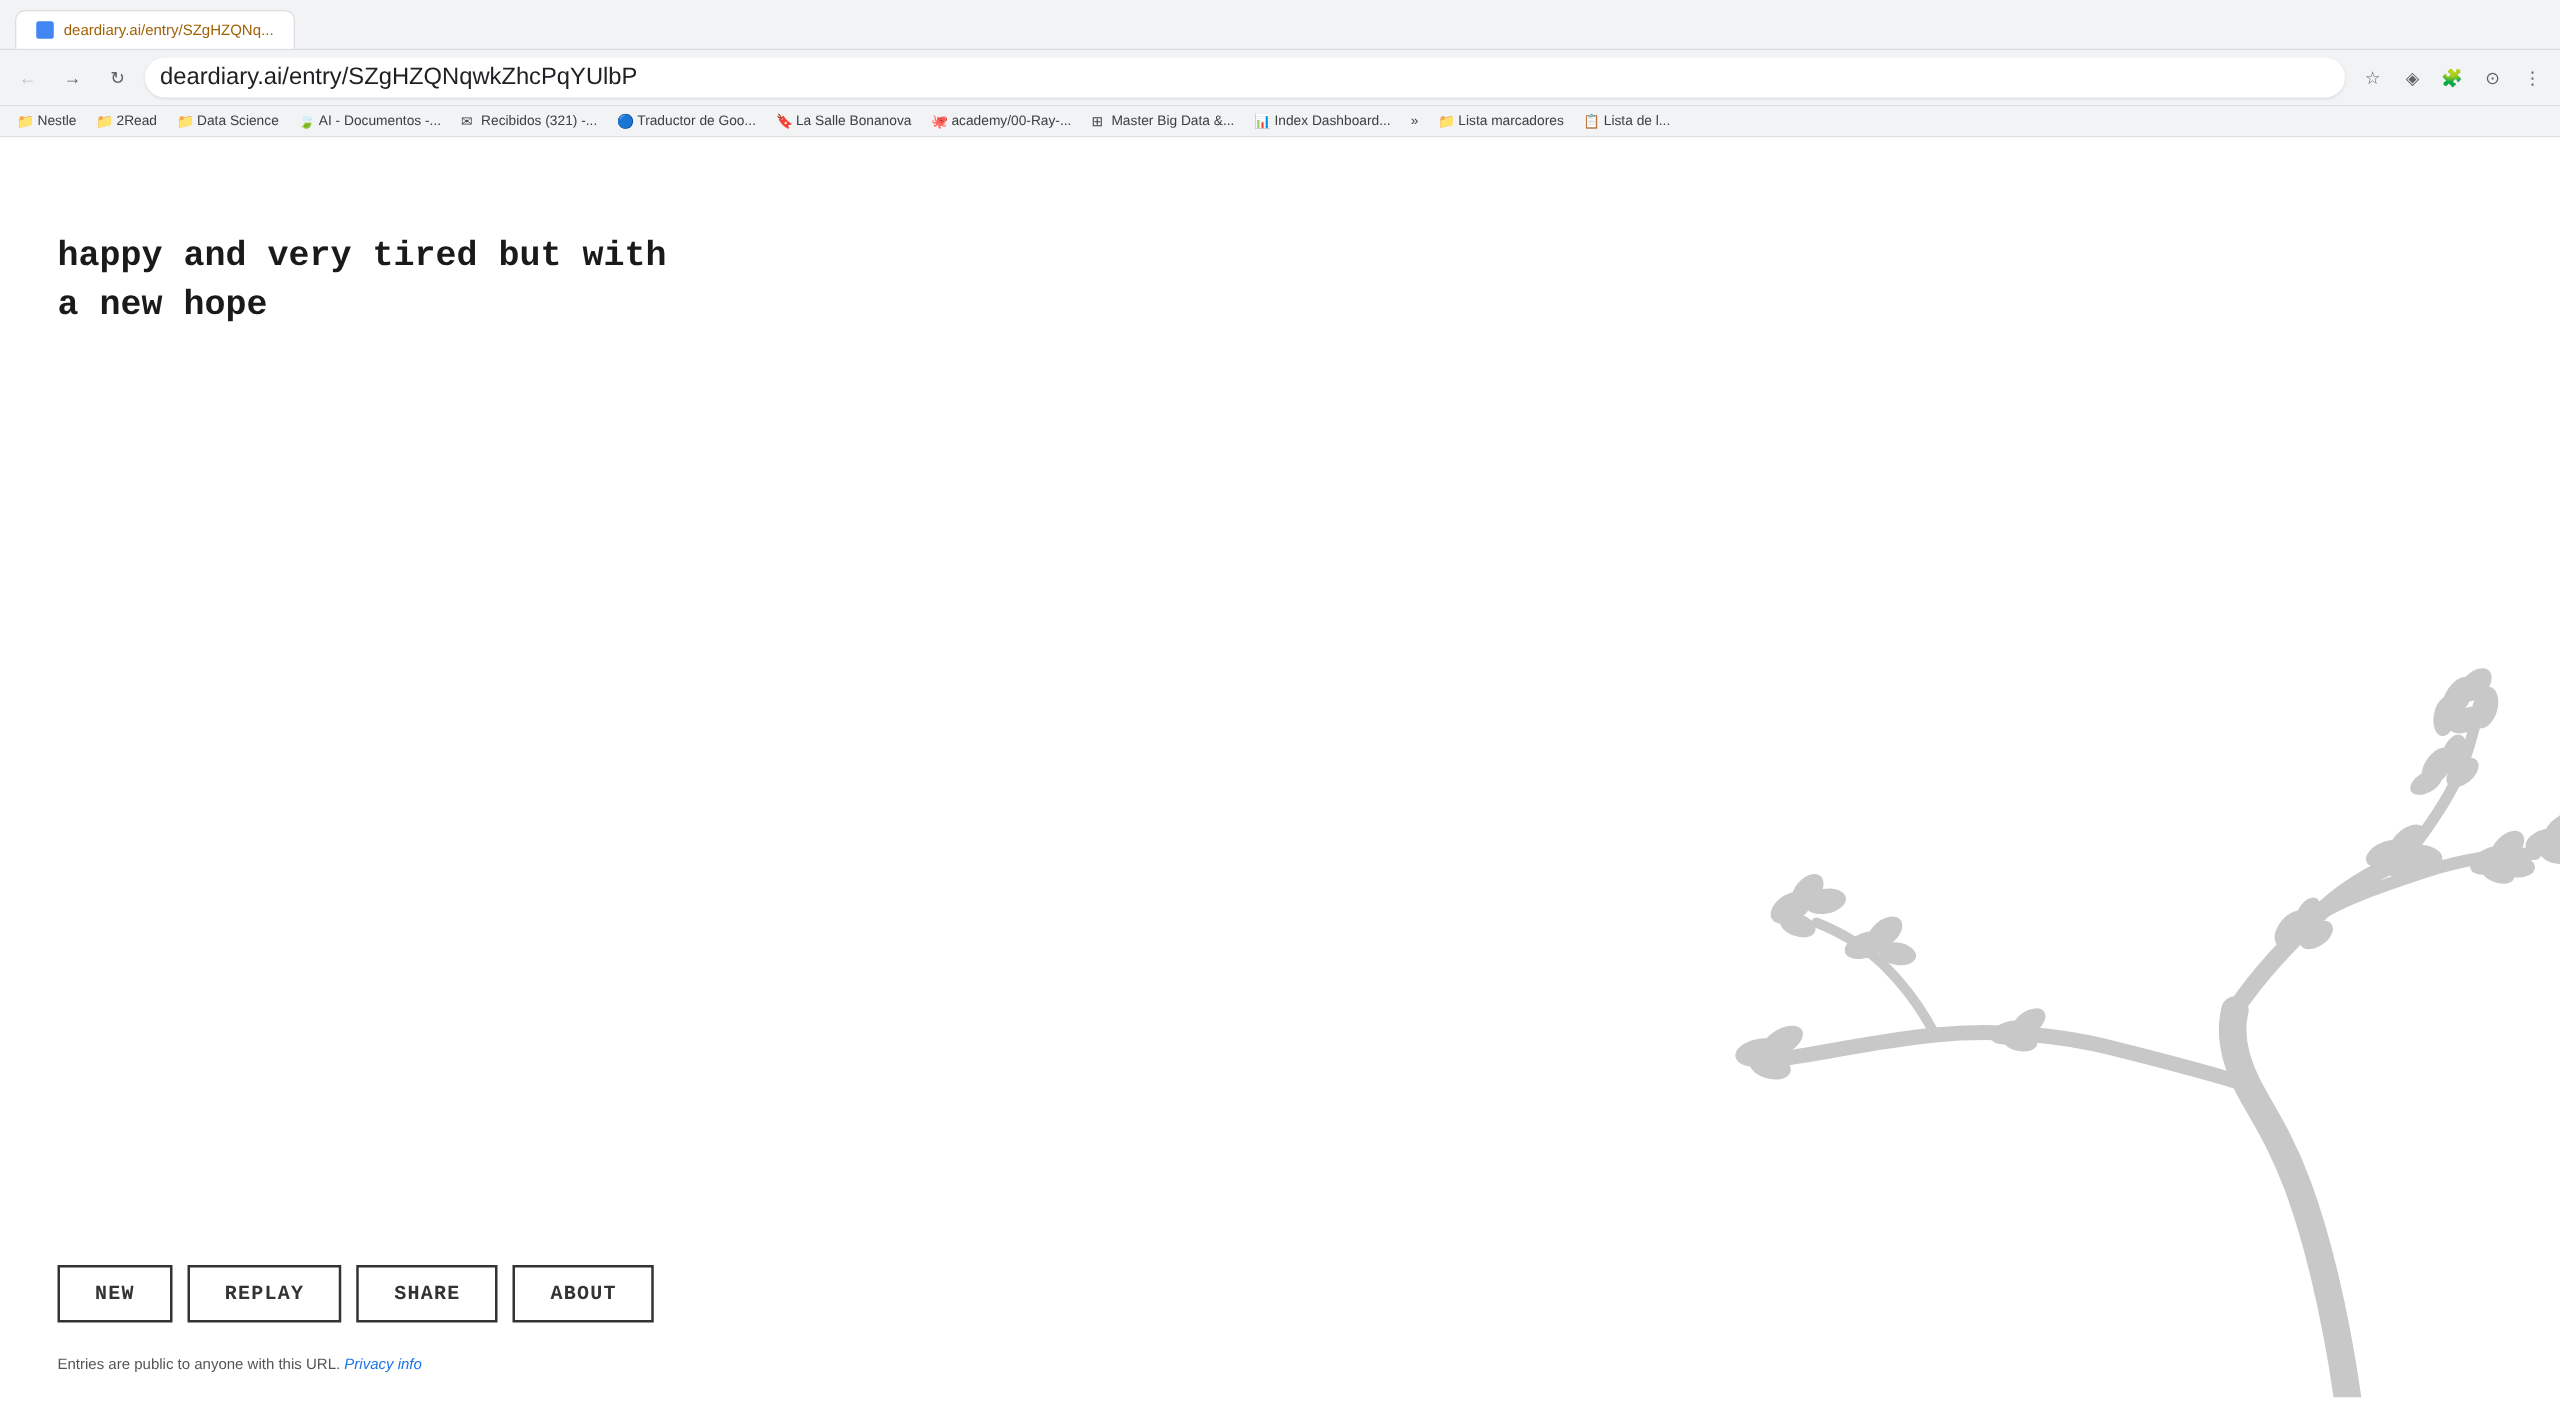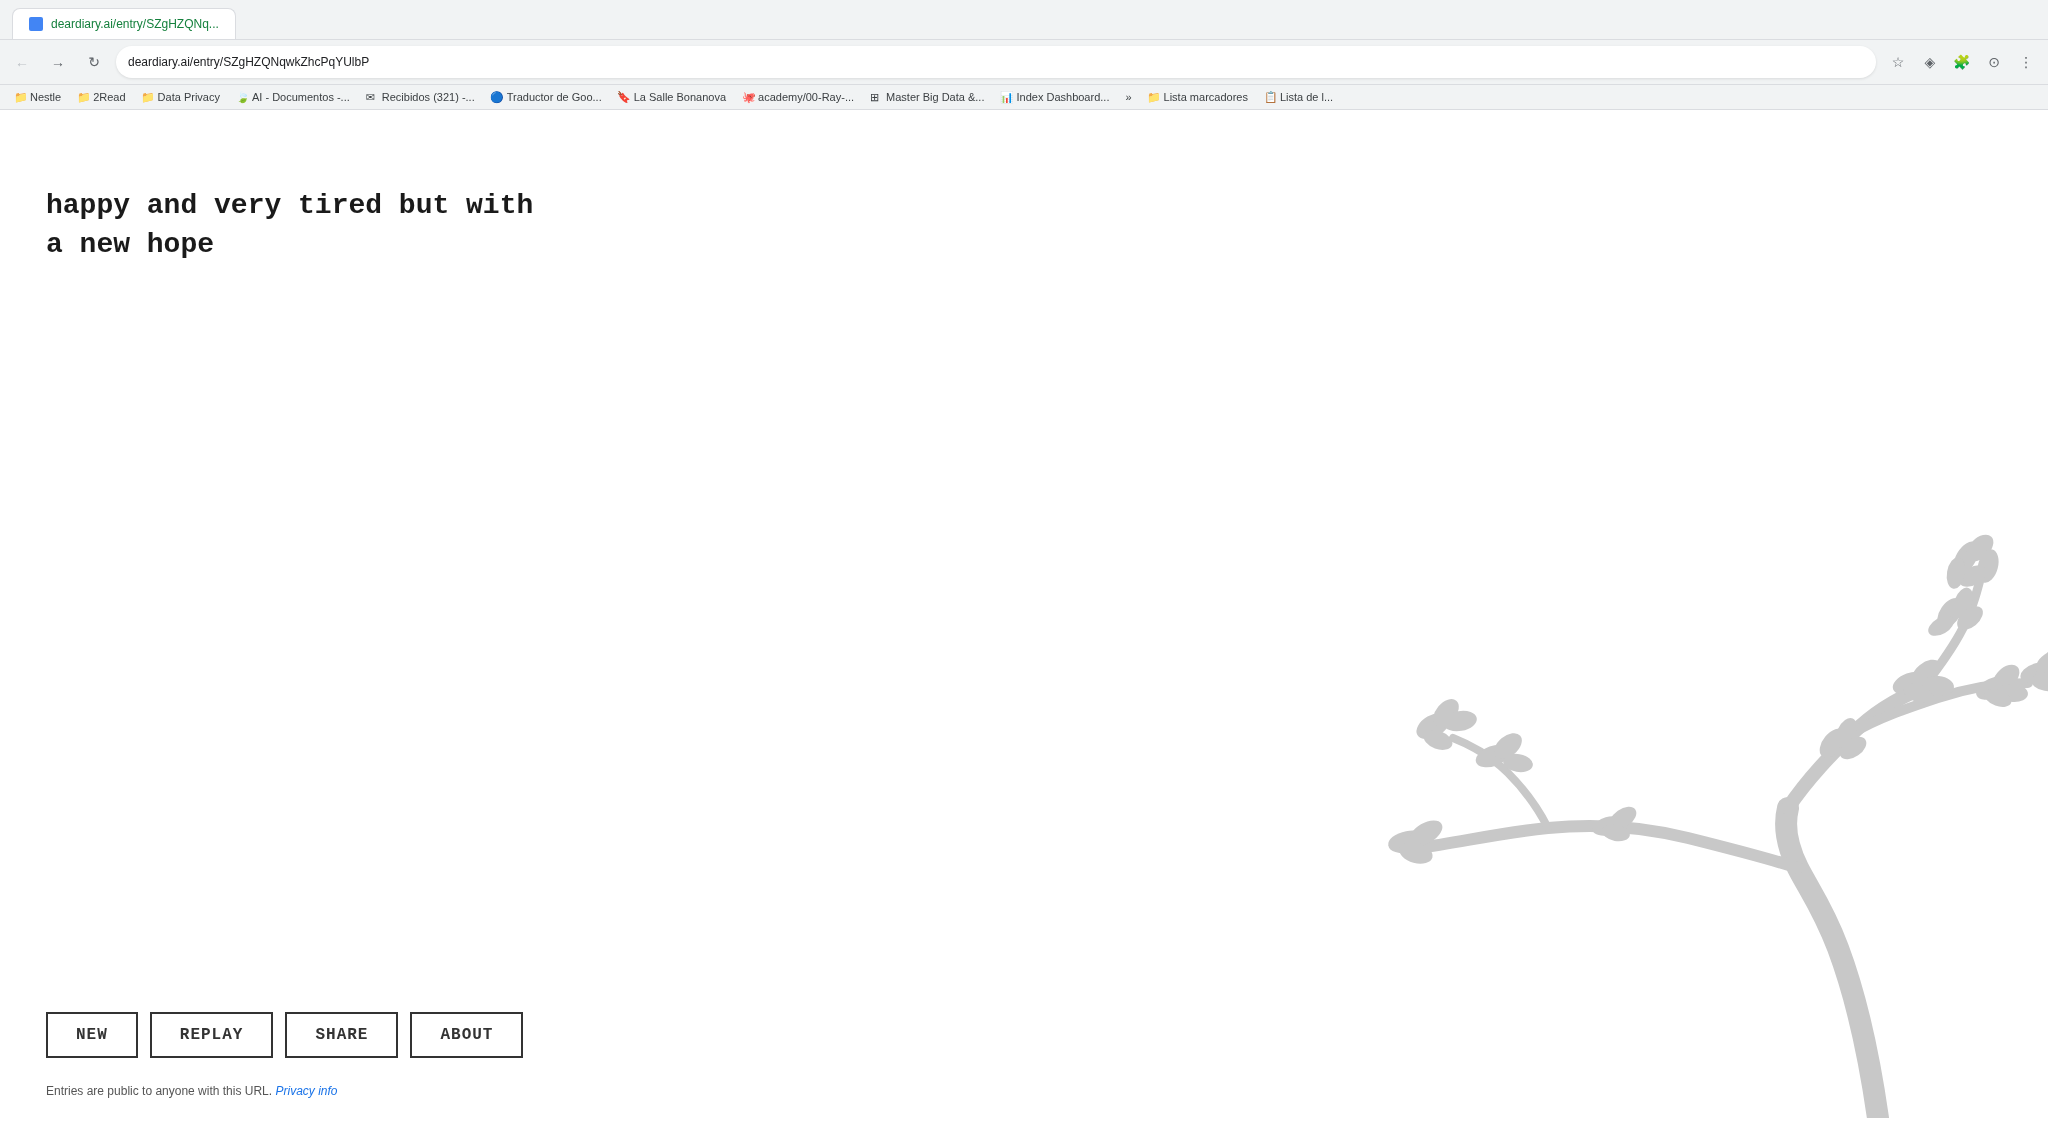--- a/index.html
+++ b/index.html
@@ -31,21 +31,21 @@
     }
 
     .browser-tab {
       background: #ffffff;
       border: 1px solid #dadce0;
       border-bottom: none;
       border-radius: 8px 8px 0 0;
       padding: 8px 16px;
       font-size: 12px;
       font-family: Arial, sans-serif;
-      color: #15803d;
+      color: #a16207;
       display: flex;
       align-items: center;
       gap: 8px;
       min-width: 200px;
       max-width: 240px;
     }
 
     .browser-tab .tab-favicon {
       width: 14px;
       height: 14px;
@@ -89,21 +89,21 @@
       cursor: default;
     }
 
     .address-bar {
       flex: 1;
       height: 32px;
       border: none;
       border-radius: 16px;
       background: #ffffff;
       padding: 0 12px;
-      font-size: 12px;
+      font-size: 19px;
       font-family: Arial, sans-serif;
       color: #202124;
       outline: none;
       box-shadow: 0 1px 3px rgba(0,0,0,0.1);
     }
 
     .browser-actions {
       display: flex;
       align-items: center;
       gap: 4px;
@@ -252,21 +252,21 @@
   <div class="bookmark-item">
     <span class="bookmark-icon">📁</span>
     <span>Nestle</span>
   </div>
   <div class="bookmark-item">
     <span class="bookmark-icon">📁</span>
     <span>2Read</span>
   </div>
   <div class="bookmark-item">
     <span class="bookmark-icon">📁</span>
-    <span>Data Privacy</span>
+    <span>Data Science</span>
   </div>
   <div class="bookmark-item">
     <span class="bookmark-icon">🍃</span>
     <span>AI - Documentos -...</span>
   </div>
   <div class="bookmark-item">
     <span class="bookmark-icon">✉</span>
     <span>Recibidos (321) -...</span>
   </div>
   <div class="bookmark-item">

